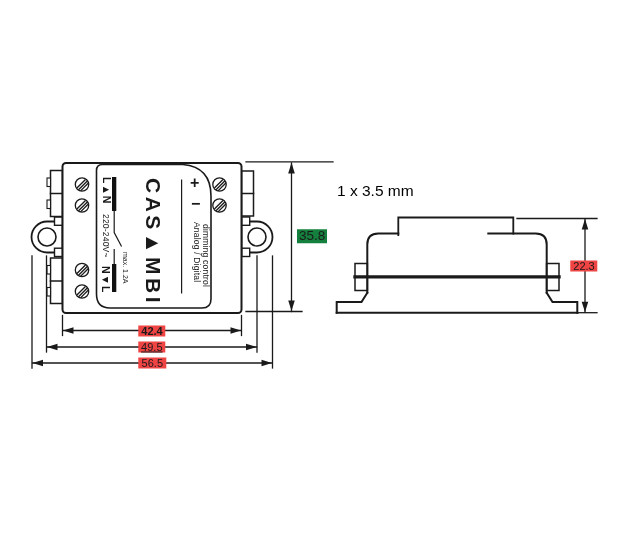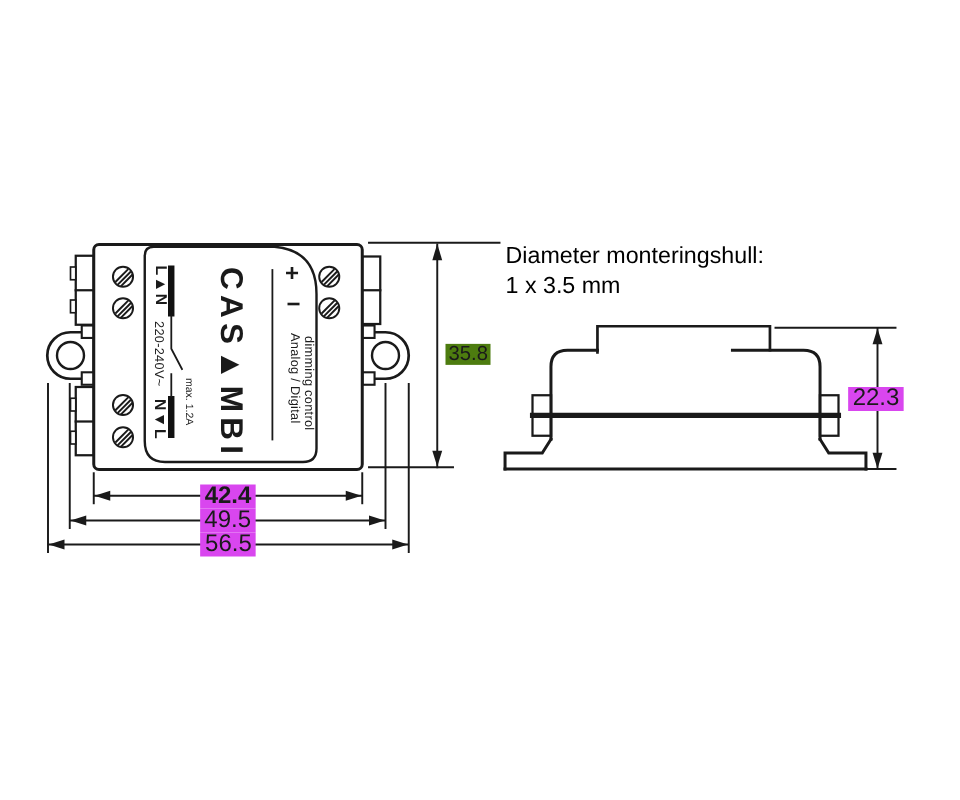--- a/index.html
+++ b/index.html
@@ -1,22 +1,22 @@
 <!DOCTYPE html>
 <html><head>
 <meta charset="utf-8">
 <style>
   html,body{margin:0;padding:0;background:#fff;}
   .canvas{position:relative;width:640px;height:533px;background:#fff;overflow:hidden;
           font-family:"Liberation Sans",sans-serif;color:#1a1a1a;}
   .art{position:absolute;left:0;top:0;}
   .t{position:absolute;white-space:nowrap;line-height:1;}
   .rot{transform-origin:0 0;transform:rotate(90deg);}
-  .dim{font-size:16px;background:#d946ef;padding:0 3px;transform:translate(-50%,-50%);}
-  .dim-left{font-size:13.5px;background:#4d7c0f;padding:0 2px;transform:translate(0,-50%);}
+  .dim{font-size:11px;background:#ef4444;padding:0 3px;transform:translate(-50%,-50%);}
+  .dim-left{font-size:13.5px;background:#15803d;padding:0 2px;transform:translate(0,-50%);}
   .note{font-size:15.5px;color:#000;}
   .brand{font-weight:bold;font-size:21px;letter-spacing:3.5px;}
   .term{font-weight:bold;font-size:10.5px;letter-spacing:1px;}
   .small{font-size:8.5px;letter-spacing:0.2px;}
   .tiny{font-size:7px;}
   .pm{font-size:16px;font-weight:600;}
 </style>
 </head>
 <body>
 
@@ -110,26 +110,25 @@
       <polygon points="272,363 261.5,359.7 261.5,366.3" fill="#1a1a1a" stroke="none"></polygon>
 
       <line x1="517" y1="218.5" x2="597" y2="218.5"></line>
       <line x1="577.3" y1="312.7" x2="597" y2="312.7"></line>
       <line x1="585" y1="219" x2="585" y2="312.3"></line>
       <polygon points="585,219 581.7,229.5 588.3,229.5" fill="#1a1a1a" stroke="none"></polygon>
       <polygon points="585,312.3 581.7,301.8 588.3,301.8" fill="#1a1a1a" stroke="none"></polygon>
     </g>
   </svg>
 
-  <span class="t note" style="left:337px;top:163px;">Diameter monteringshull:</span>
   <span class="t note" style="left:337px;top:183px;">1 x 3.5 mm</span>
 
   <span class="t dim-left" style="left:297px;top:236px;">35.8</span>
   <span class="t dim" style="left:152px;top:330.5px;font-weight:bold;">42.4</span>
-  <span class="t dim" style="left:151.8px;top:347px;">49.5</span>
+  <span class="t dim" style="left:151.8px;top:347px;text-decoration:underline;">49.5</span>
   <span class="t dim" style="left:152.3px;top:363px;text-align:right;">56.5</span>
   <span class="t dim" style="left:584px;top:266px;">22.3</span>
 
   <span class="t rot brand" style="left:163.5px;top:178px;">CAS▲MBI</span>
   <span class="t rot term" style="left:111.5px;top:176.5px;">L▲N</span>
   <span class="t rot small" style="left:109.5px;top:213.5px;">220-240V~</span>
   <span class="t rot tiny" style="left:128.5px;top:252px;">max. 1.2A</span>
   <span class="t rot term" style="left:111px;top:266px;">N▼L</span>
   <span class="t pm" style="left:190px;top:175px;">+</span>
   <span class="t pm" style="left:191px;top:195.5px;">−</span>

